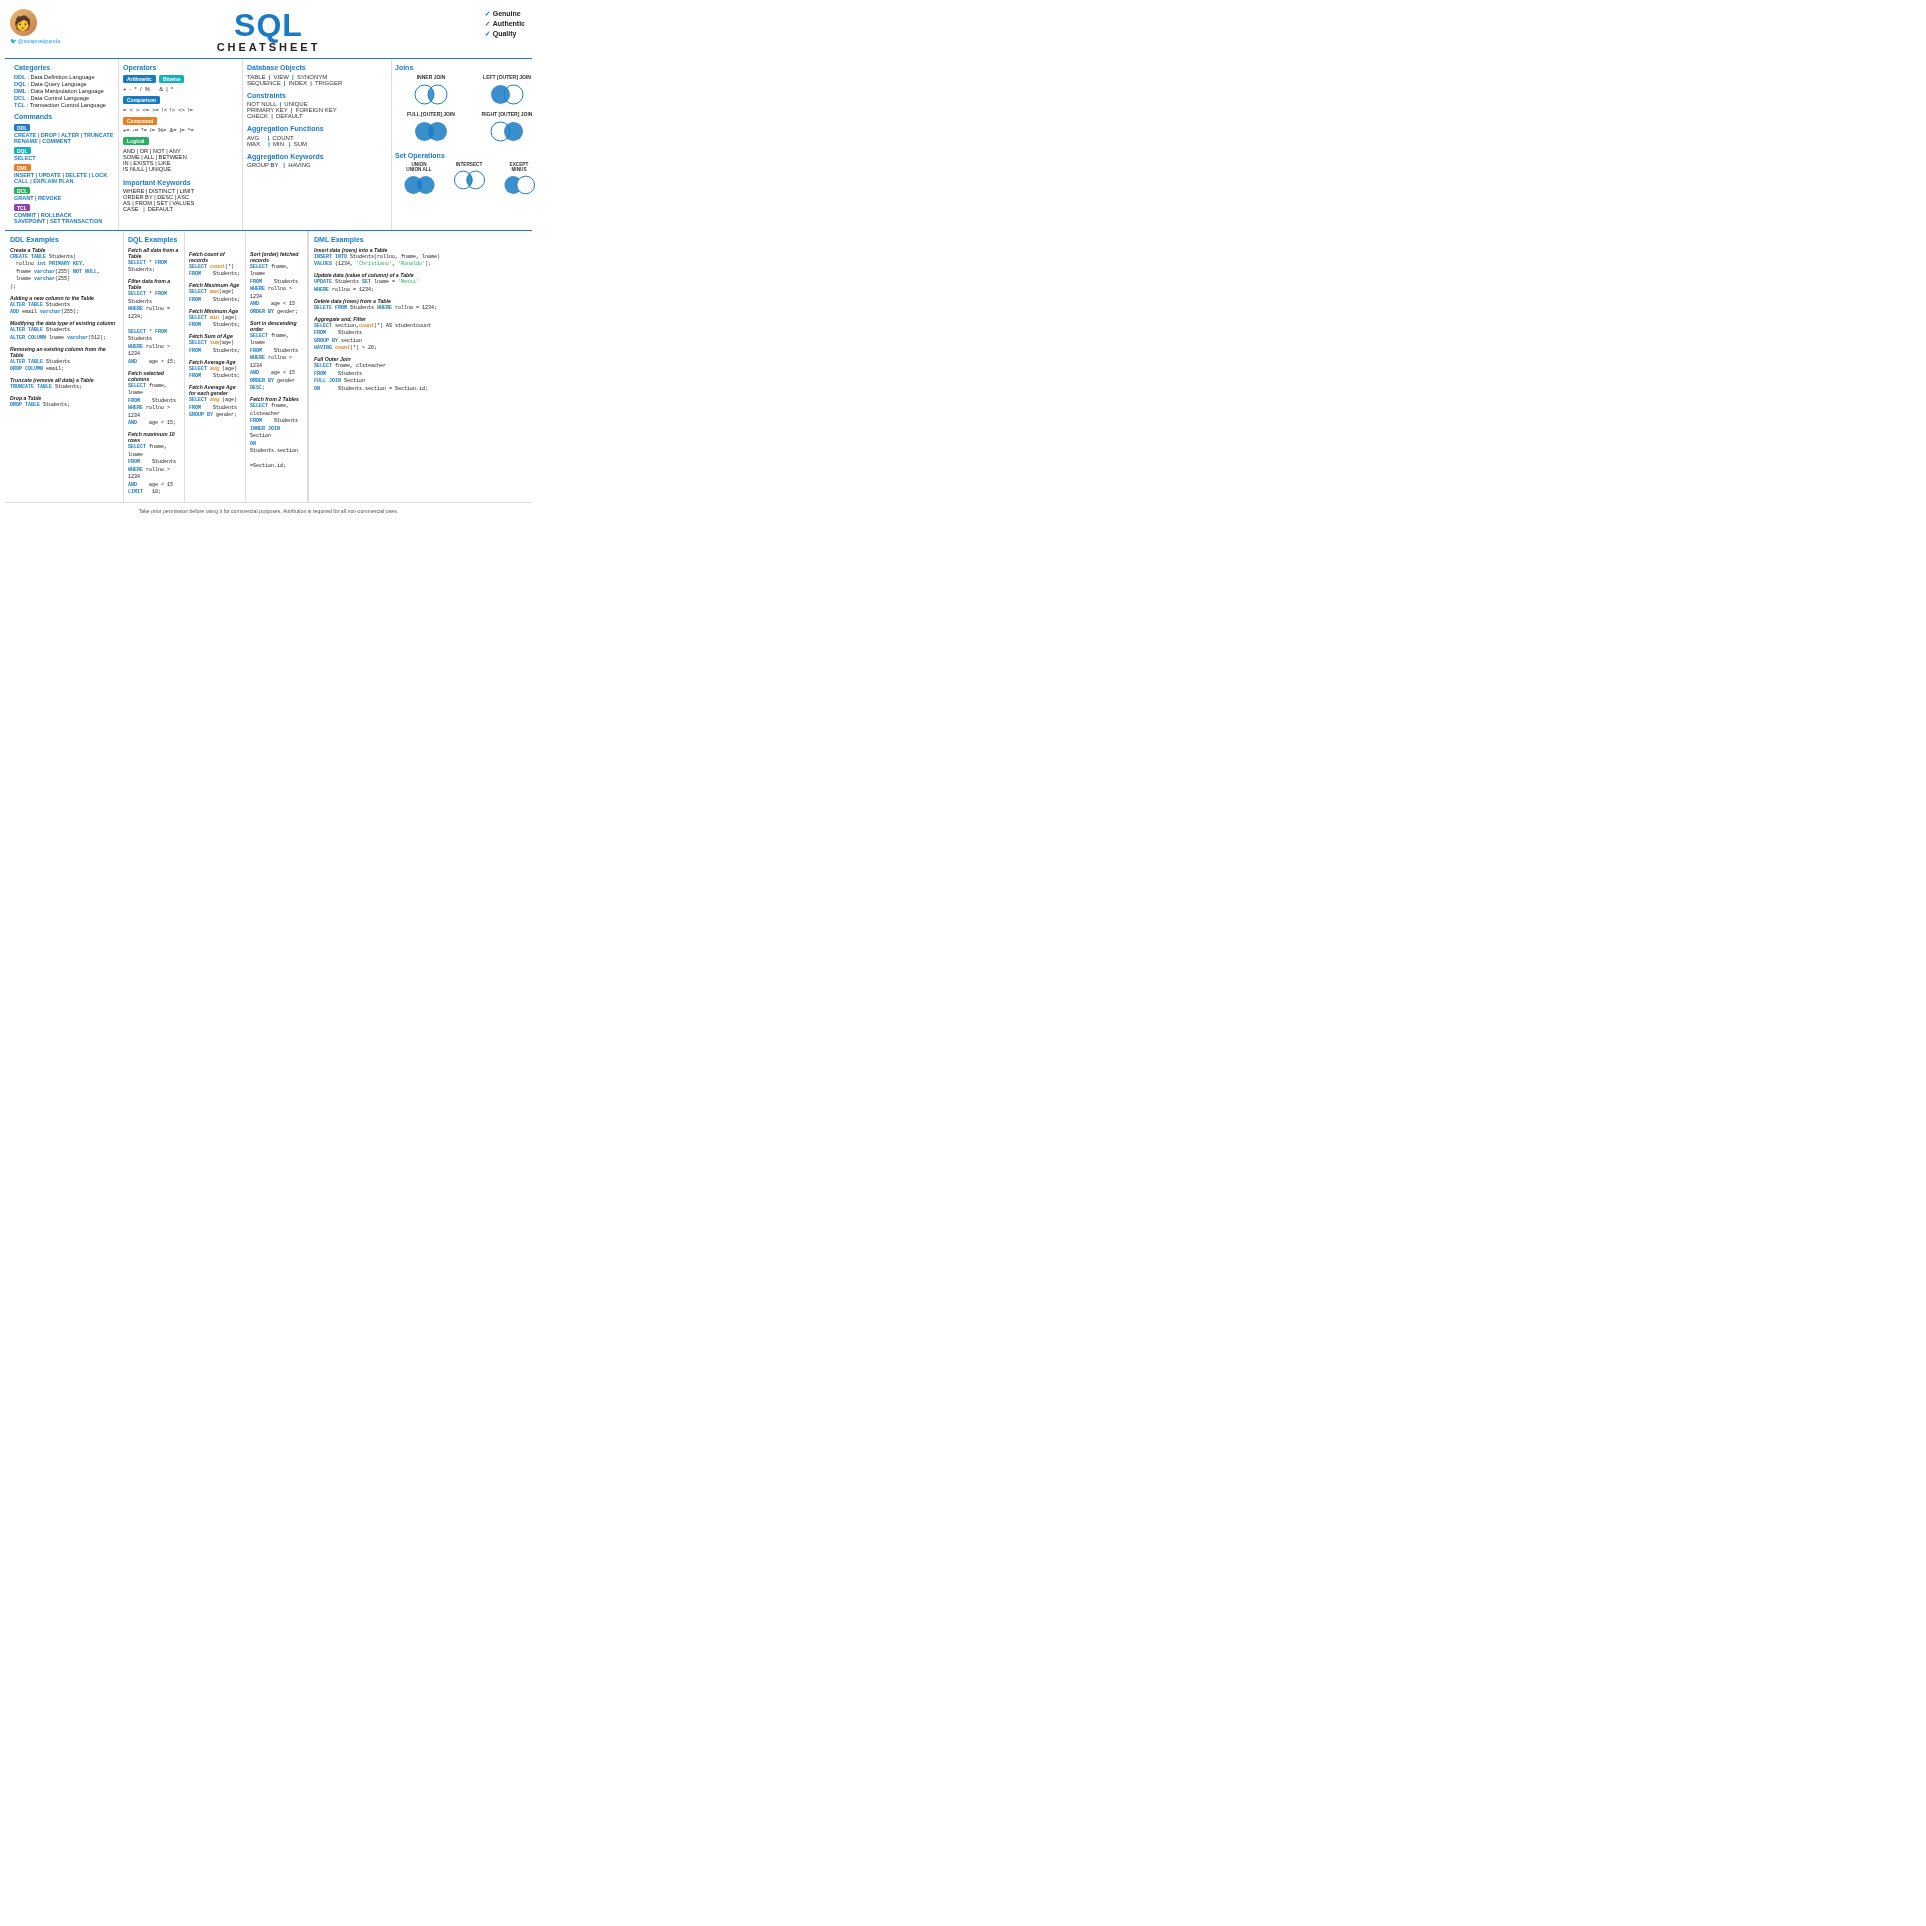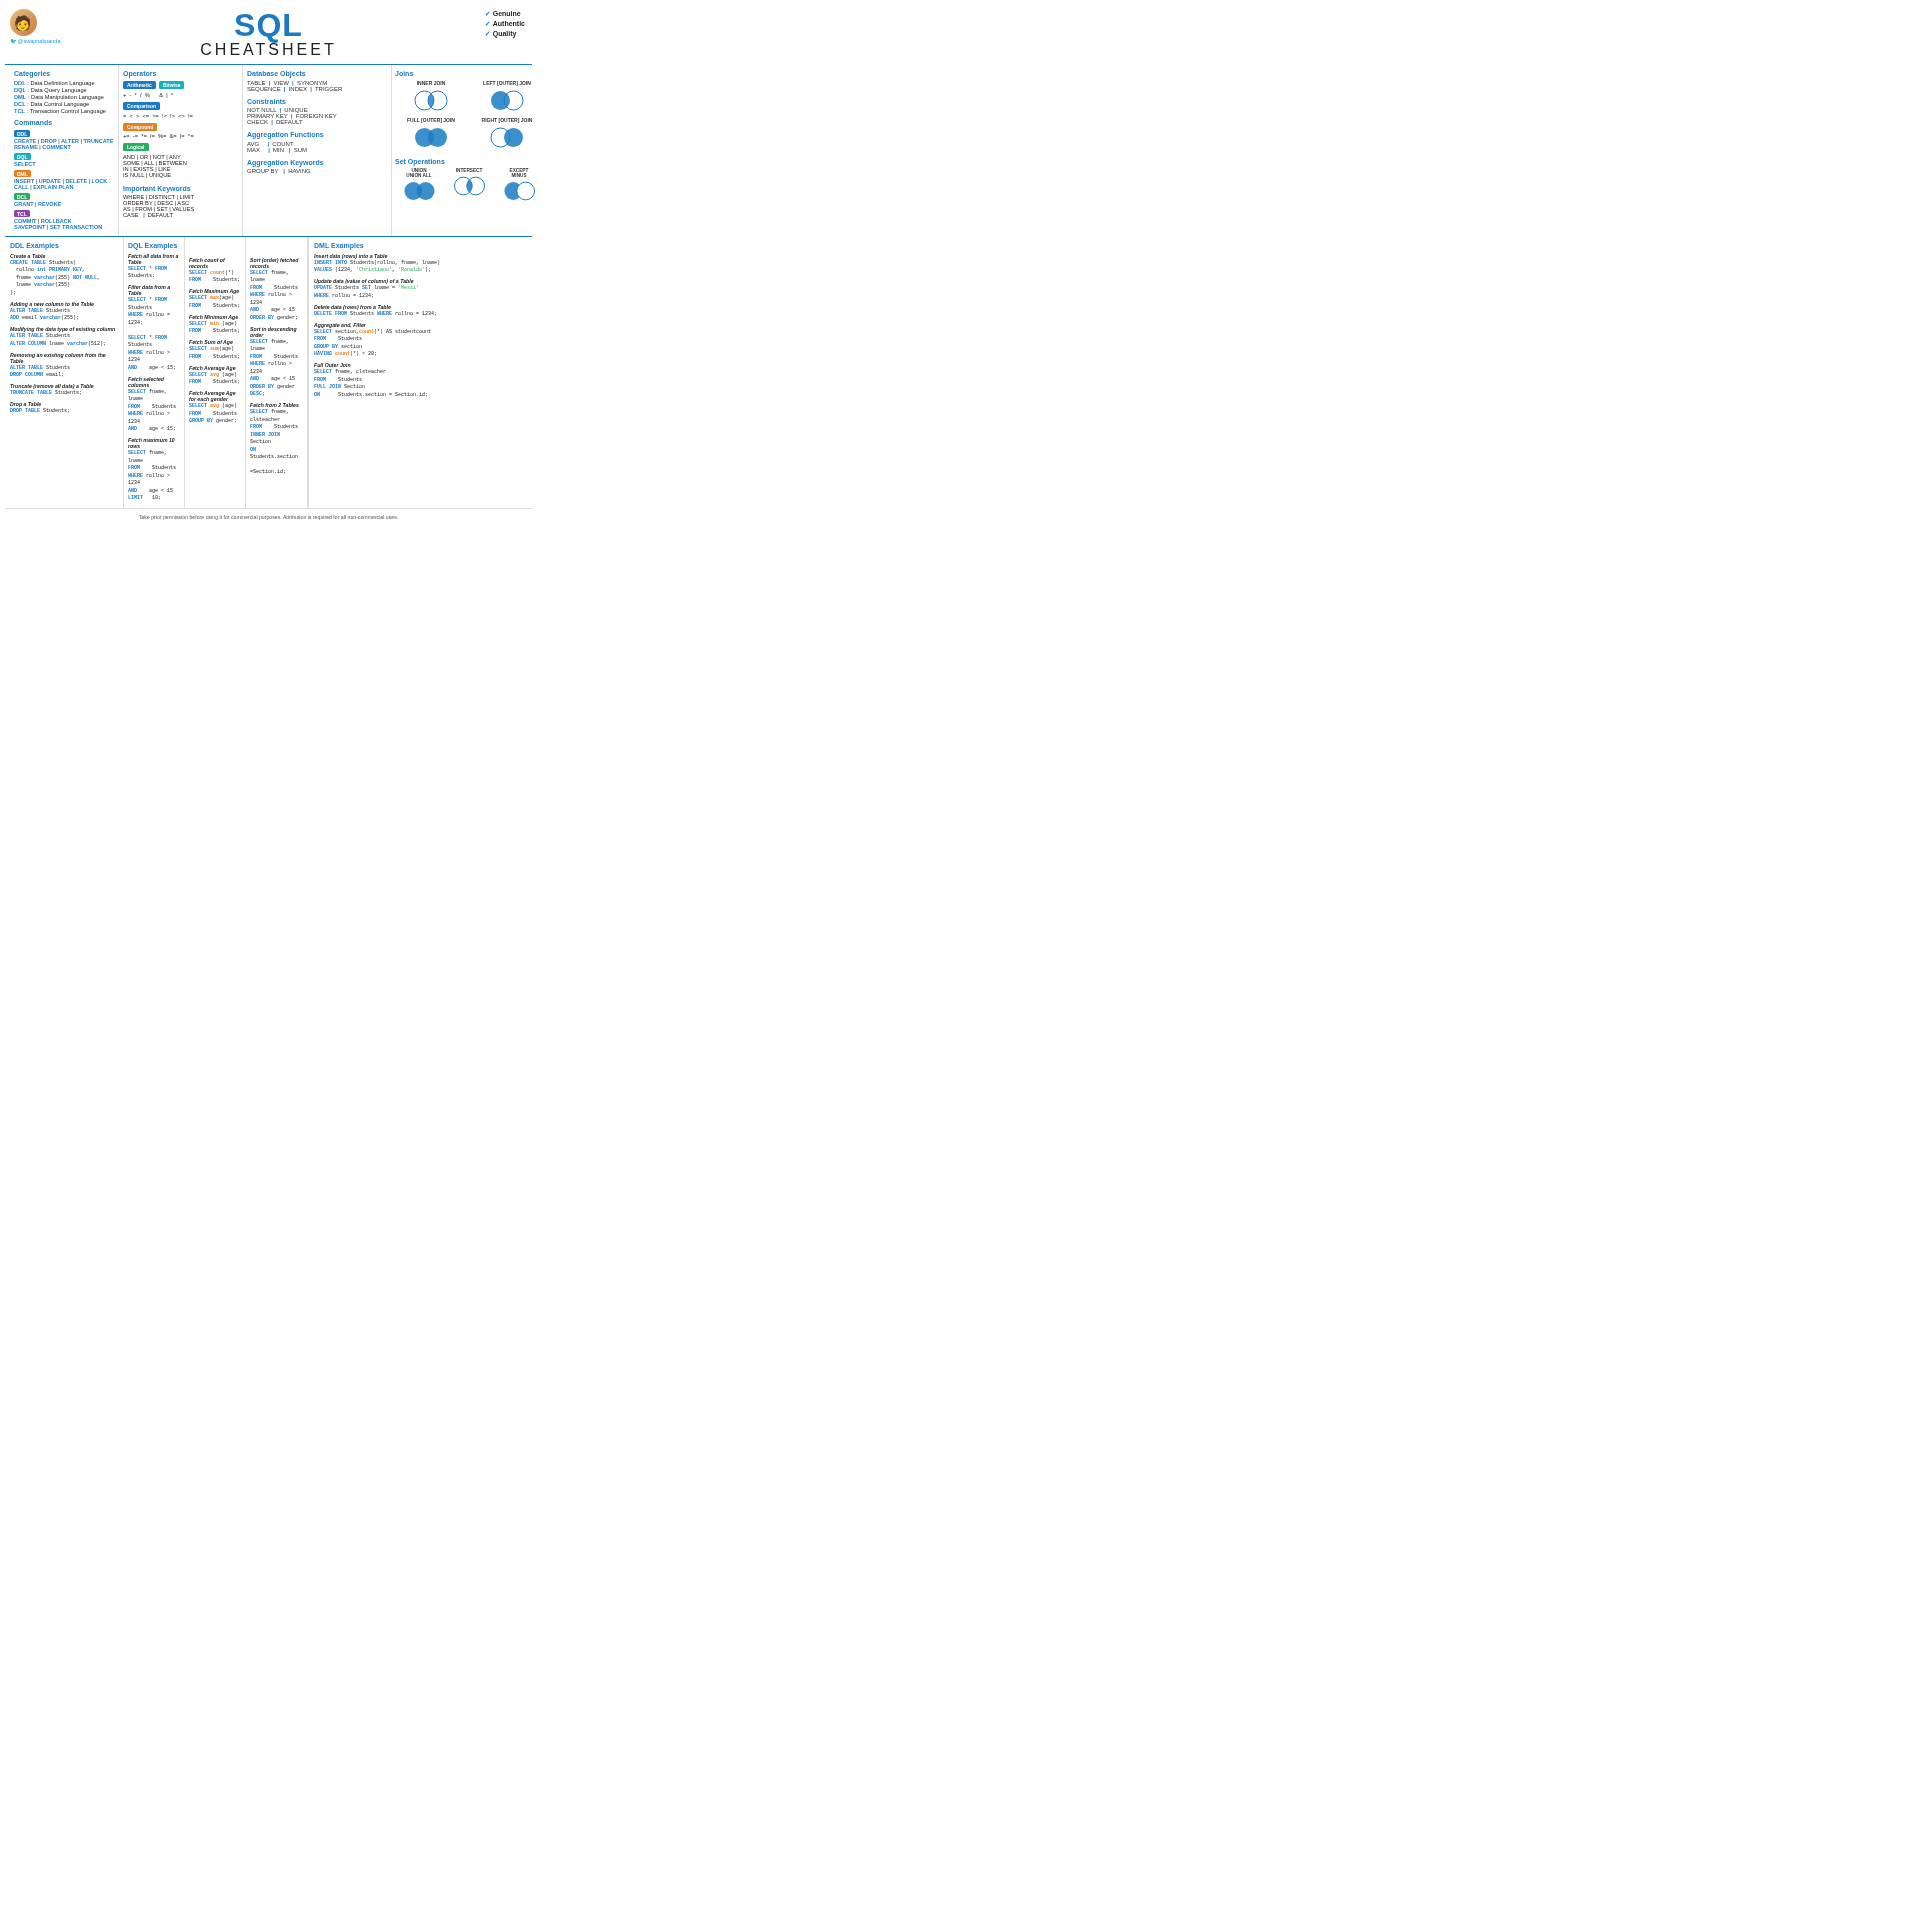--- a/index.html
+++ b/index.html
@@ -50,22 +50,22 @@
     }
     .header-center { text-align: center; }
     .title-sql {
       font-size: 32px;
       font-weight: 900;
       color: #1a7bc4;
       line-height: 1;
       letter-spacing: 1px;
     }
     .title-cheatsheet {
-      font-size: 16px;
-      font-weight: 400;
+      font-size: 11px;
+      font-weight: 700;
       color: #222;
       letter-spacing: 3px;
     }
     .header-right {
       position: absolute;
       right: 12px;
       top: 10px;
       font-size: 7px;
       font-weight: 700;
       color: #222;

